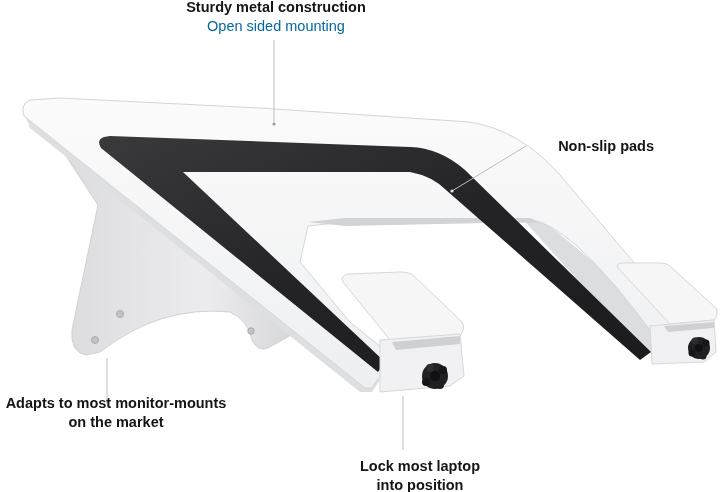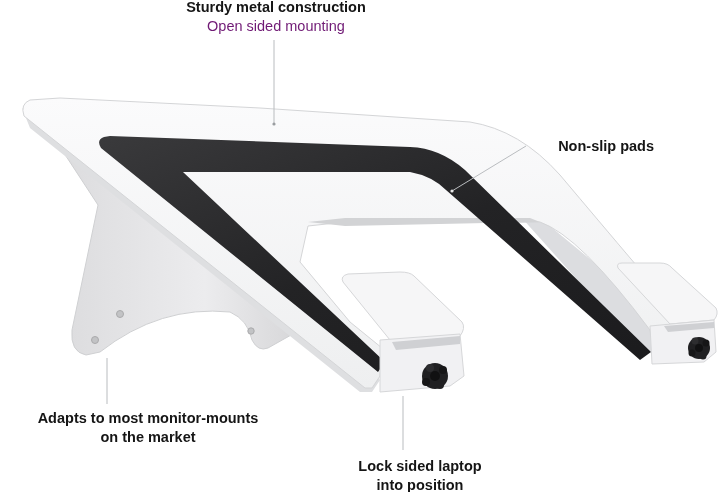--- a/index.html
+++ b/index.html
@@ -33,31 +33,31 @@
       white-space: nowrap;
     }
     .callout .title {
       font-weight: bold;
       display: block;
       color: #151515;
     }
     .callout .sub {
       font-weight: normal;
       display: block;
-      color: #701a75;
+      color: #0369a1;
     }
     #callout-top {
       left: 150px; top: -2px; width: 252px;
     }
     #callout-pads {
       left: 534px; top: 137px; width: 120px;
       text-align: right;
     }
     #callout-mount {
-      left: 0px; top: 409px; width: 232px; margin-left: 32px;
+      left: 0px; top: 394px; width: 232px;
     }
     #callout-lock {
       left: 340px; top: 457px; width: 160px;
     }
   </style>
 </head>
 <body>
 
 <div class="stage">
 
@@ -146,17 +146,17 @@
   <div class="callout" id="callout-pads">
     <span class="title">Non-slip pads</span>
   </div>
 
   <div class="callout" id="callout-mount">
     <span class="title">Adapts to most monitor-mounts</span>
     <span class="title">on the market</span>
   </div>
 
   <div class="callout" id="callout-lock">
-    <span class="title">Lock sided laptop</span>
+    <span class="title">Lock most laptop</span>
     <span class="title">into position</span>
   </div>
 
 </div>
 
 </body></html>

